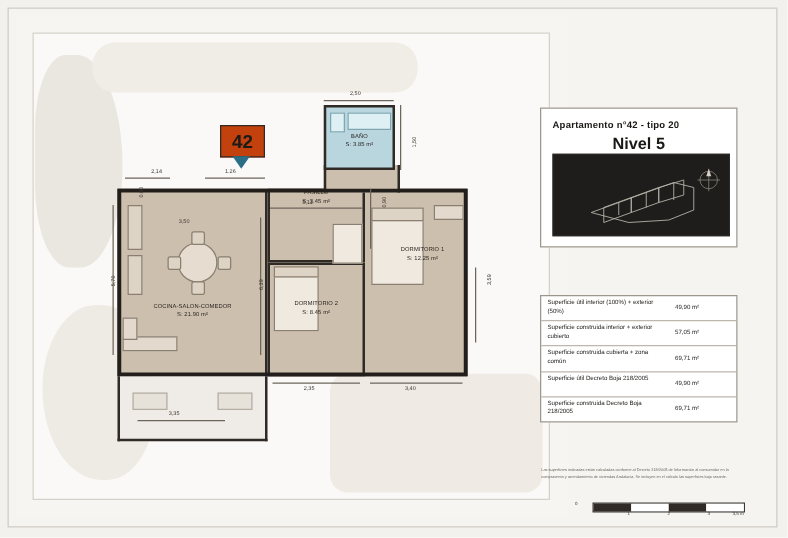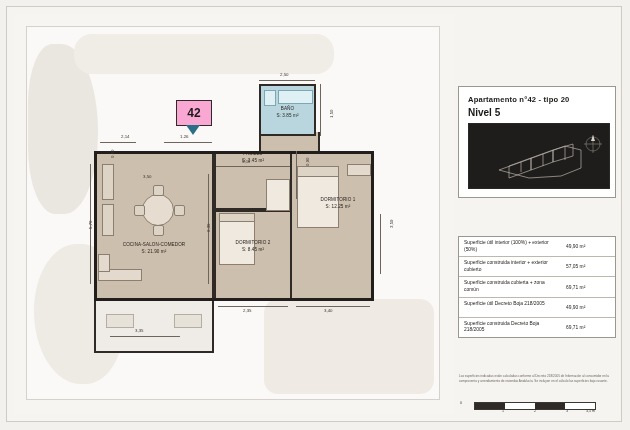--- a/index.html
+++ b/index.html
@@ -130,56 +130,56 @@
   }
   .dim.vert{ transform:rotate(-90deg); transform-origin:left top;}
 
   .dimline{position:absolute;background:#6e665d;}
   .dimline.h{height:1px;}
   .dimline.v{width:1px;}
 
   
   .marker{
     position:absolute;left:162px;top:86px;width:34px;height:24px;
-    background:#f9a8d4;border:1px solid #2f2a26;
+    background:#c2410c;border:1px solid #2f2a26;
     display:flex;align-items:center;justify-content:center;
-    font-size:12px;color:#1d1a17;font-weight:bold;
+    font-size:15px;color:#1d1a17;font-weight:bold;
   }
   .marker-arrow{
     position:absolute;left:172px;top:111px;width:0;height:0;
     border-left:7px solid transparent;border-right:7px solid transparent;
     border-top:10px solid #2b6f87;
   }
 
   
   .watermark{
     position:absolute;left:60px;top:200px;width:330px;
     text-align:center;
     font-size:17px;letter-spacing:1px;
     color:rgba(255,255,255,.85);
     text-shadow:0 1px 2px rgba(0,0,0,.25);
     font-family:"Liberation Sans", sans-serif;
     pointer-events:none;
   }
 
   
   .right{
-    position:absolute;left:458px;top:14px;width:158px;height:400px;
+    position:absolute;left:432px;top:14px;width:158px;height:400px;
   }
   .card{
     background:#ffffff;border:1px solid #9d968c;box-sizing:border-box;
   }
   .title-card{
     position:absolute;left:0;top:72px;width:158px;height:112px;padding:8px 9px;
   }
   .title-main{
     font-size:7.6px;color:#1b1916;font-weight:bold;letter-spacing:.2px;
   }
   .title-sub{
-    font-size:10px;color:#1b1916;font-weight:bold;margin-top:3px;
+    font-size:13px;color:#1b1916;font-weight:bold;margin-top:3px;text-align:center;
   }
   .thumb{
     position:absolute;left:9px;top:36px;width:140px;height:64px;
     background:#1f1d1b;border:1px solid #2a2724;overflow:hidden;
   }
   .thumb svg{display:block;}
 
   .table-card{
     position:absolute;left:0;top:222px;width:158px;
     border:1px solid #9d968c;background:#fff;box-sizing:border-box;

